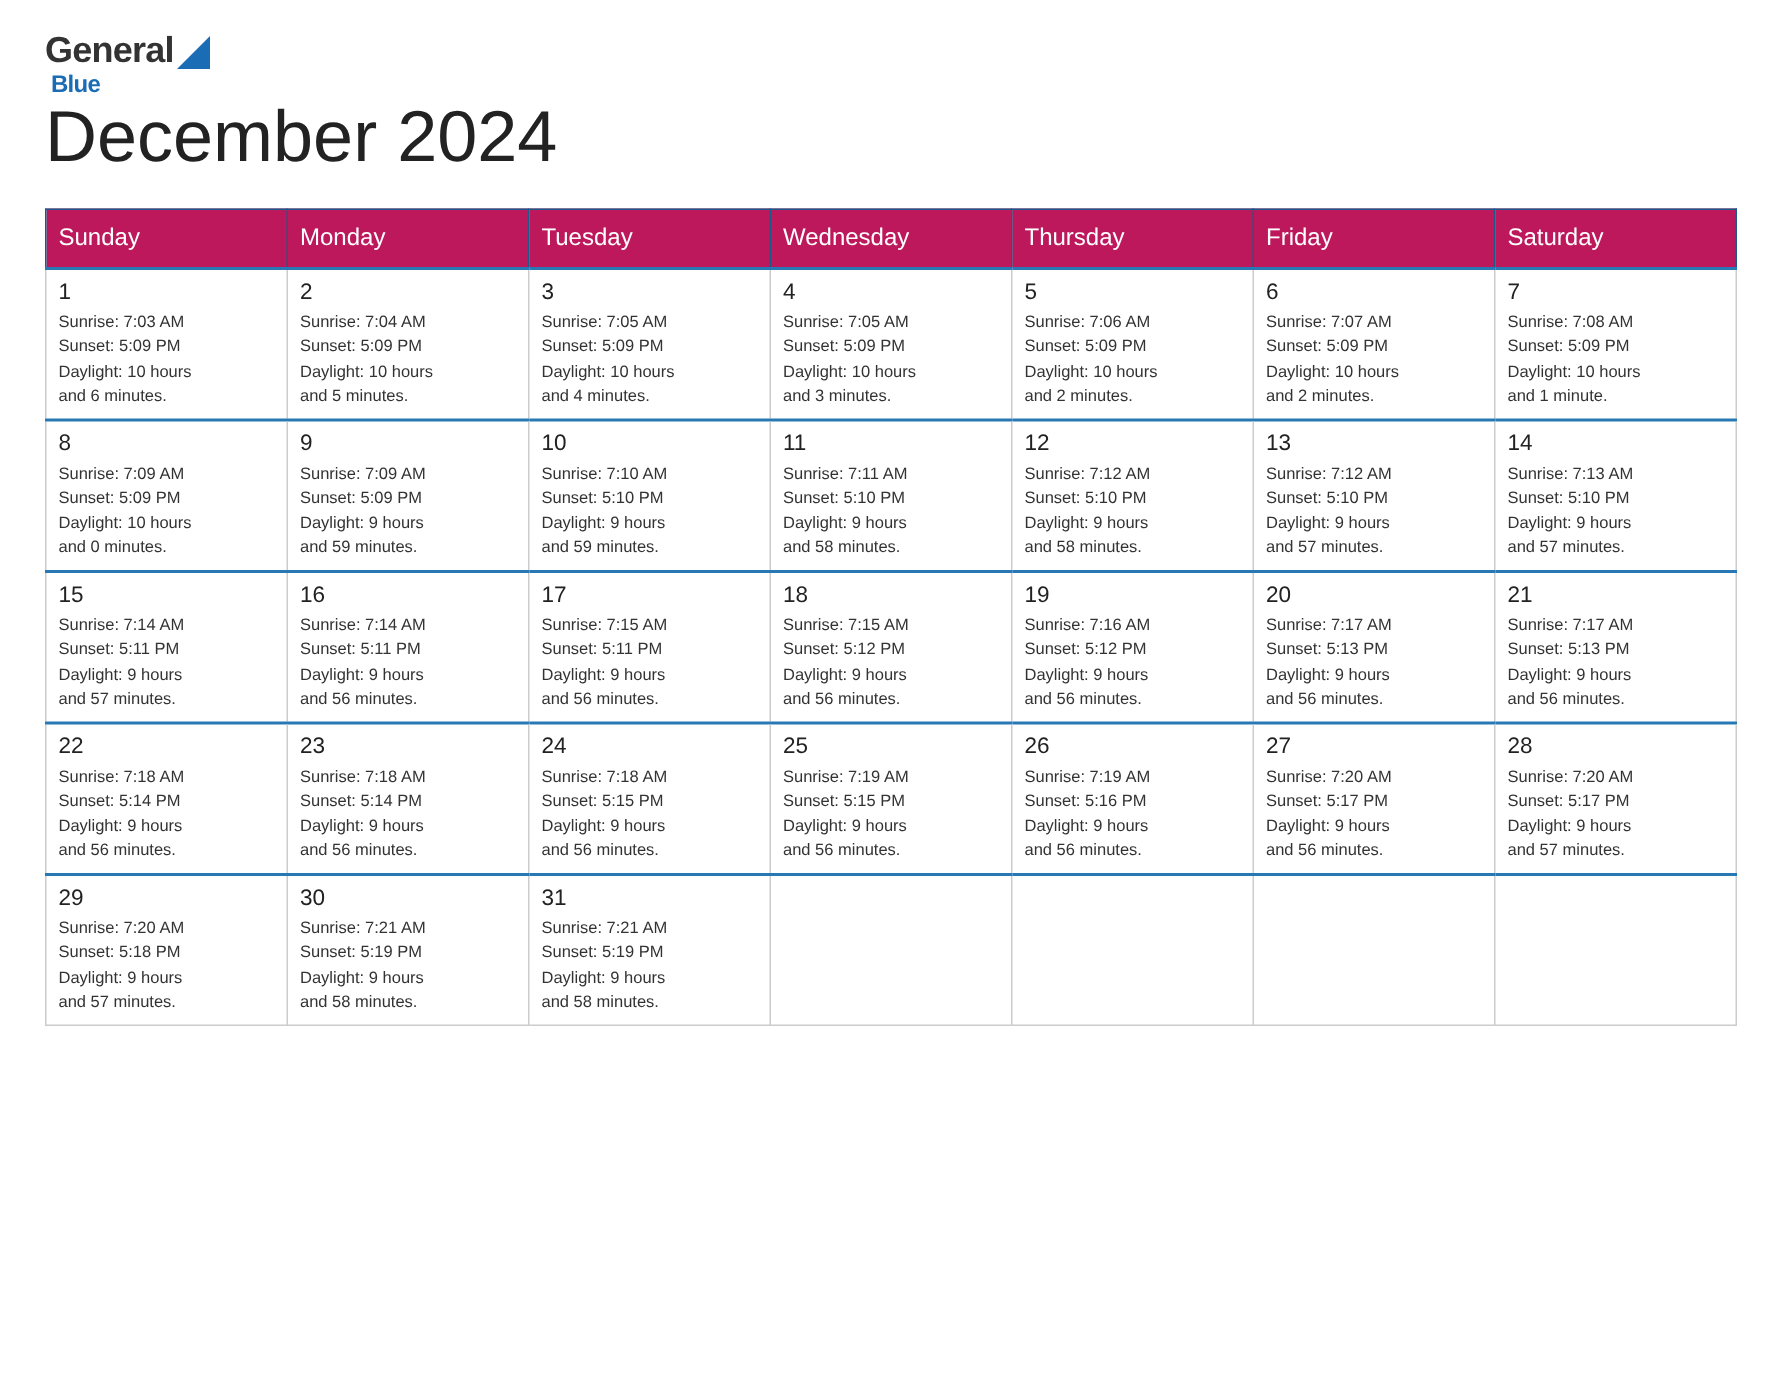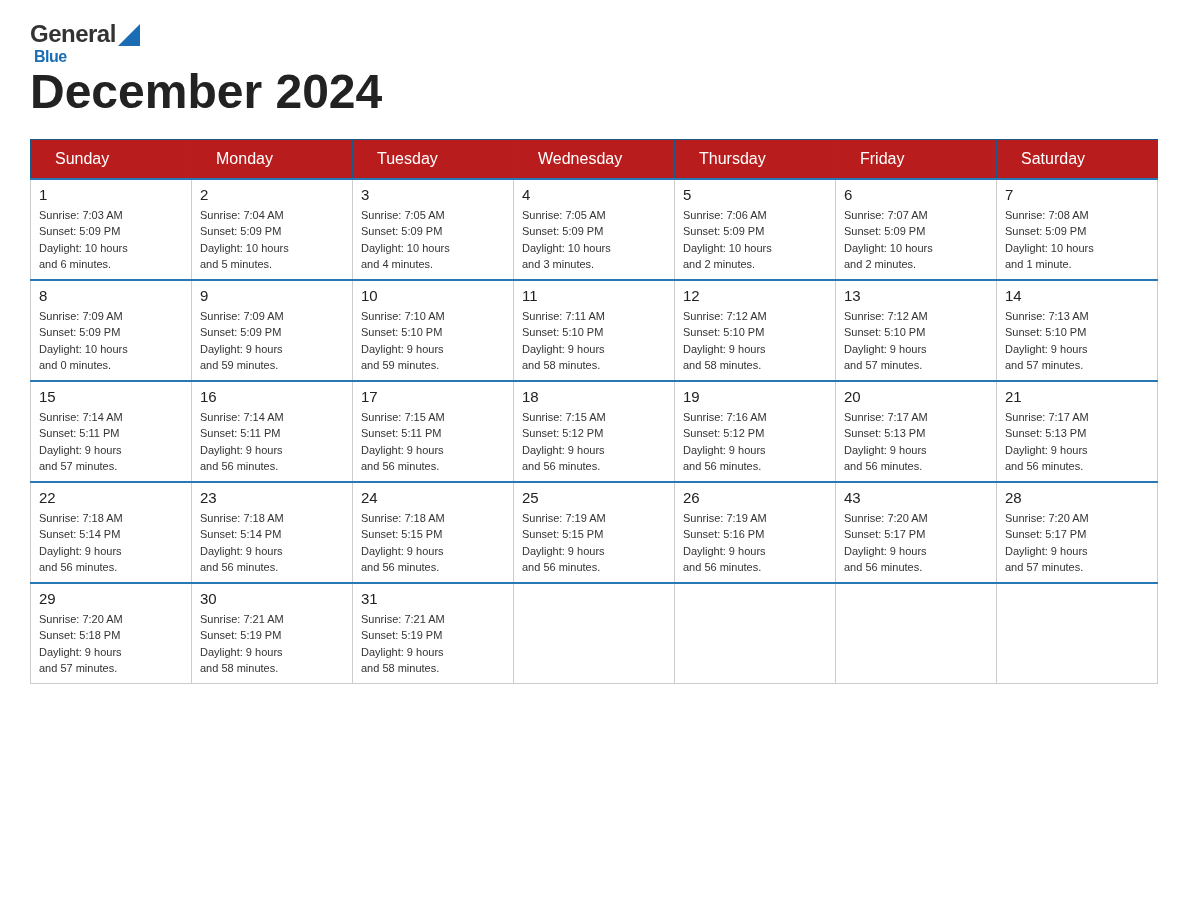--- a/index.html
+++ b/index.html
@@ -15,38 +15,38 @@
       justify-content: space-between;
       align-items: flex-start;
       margin-bottom: 20px;
       flex-direction: column;
     }
     .title-section {
       text-align: right;
     }
     .month-title {
       font-size: 48px;
-      font-weight: 700;
+      font-weight: 400;
       color: #222;
       line-height: 1.1;
     }
     .location-title {
       font-size: 20px;
       color: #444;
       margin-top: 4px;
     }
     .calendar-table {
       width: 100%;
       border-collapse: collapse;
       border: 1px solid #999;
     }
     .calendar-table th {
-      background-color: #b91c1c;
+      background-color: #be185d;
       color: white;
-      padding: 10px 24px;
+      padding: 10px 8px;
       text-align: left;
       font-size: 16px;
       font-weight: normal;
       border: 1px solid #1a5a8a;
     }
     .calendar-table td {
       vertical-align: top;
       padding: 6px 8px;
       border: 1px solid #ccc;
       border-top: 2px solid #2878b5;
@@ -226,21 +226,21 @@
       </td>
         <td>
         <span class="day-number">25</span>
         <div class="day-info">Sunrise: 7:19 AM<br>Sunset: 5:15 PM<br>Daylight: 9 hours<br>and 56 minutes.</div>
       </td>
         <td>
         <span class="day-number">26</span>
         <div class="day-info">Sunrise: 7:19 AM<br>Sunset: 5:16 PM<br>Daylight: 9 hours<br>and 56 minutes.</div>
       </td>
         <td>
-        <span class="day-number">43</span>
+        <span class="day-number">27</span>
         <div class="day-info">Sunrise: 7:20 AM<br>Sunset: 5:17 PM<br>Daylight: 9 hours<br>and 56 minutes.</div>
       </td>
         <td>
         <span class="day-number">28</span>
         <div class="day-info">Sunrise: 7:20 AM<br>Sunset: 5:17 PM<br>Daylight: 9 hours<br>and 57 minutes.</div>
       </td>
       </tr>
       <tr>
         <td>
         <span class="day-number">29</span>

